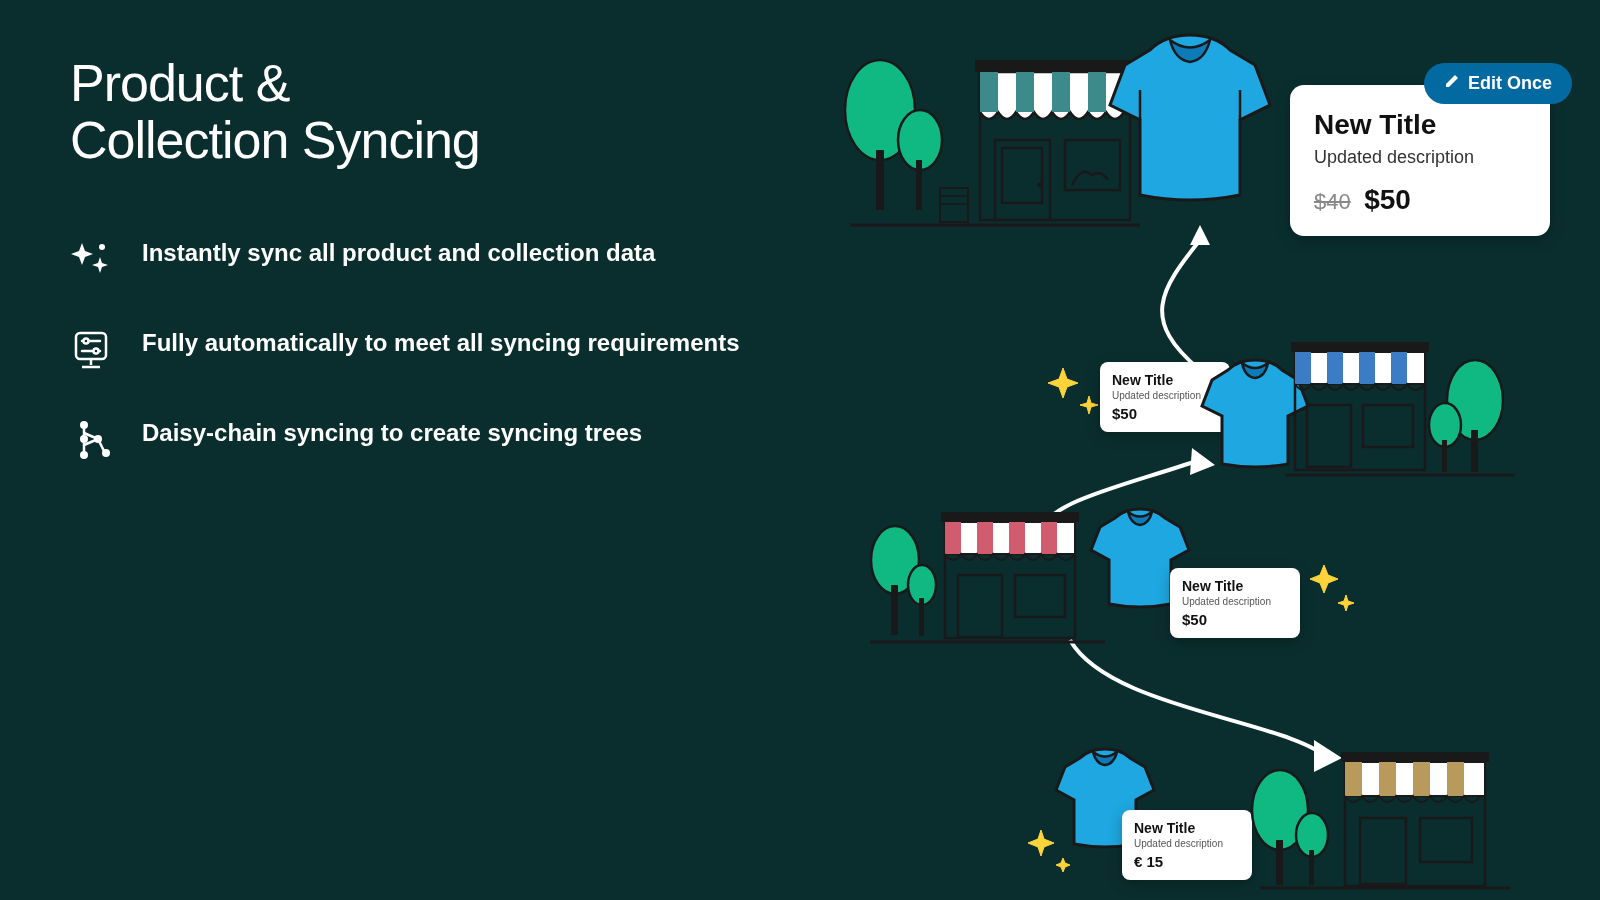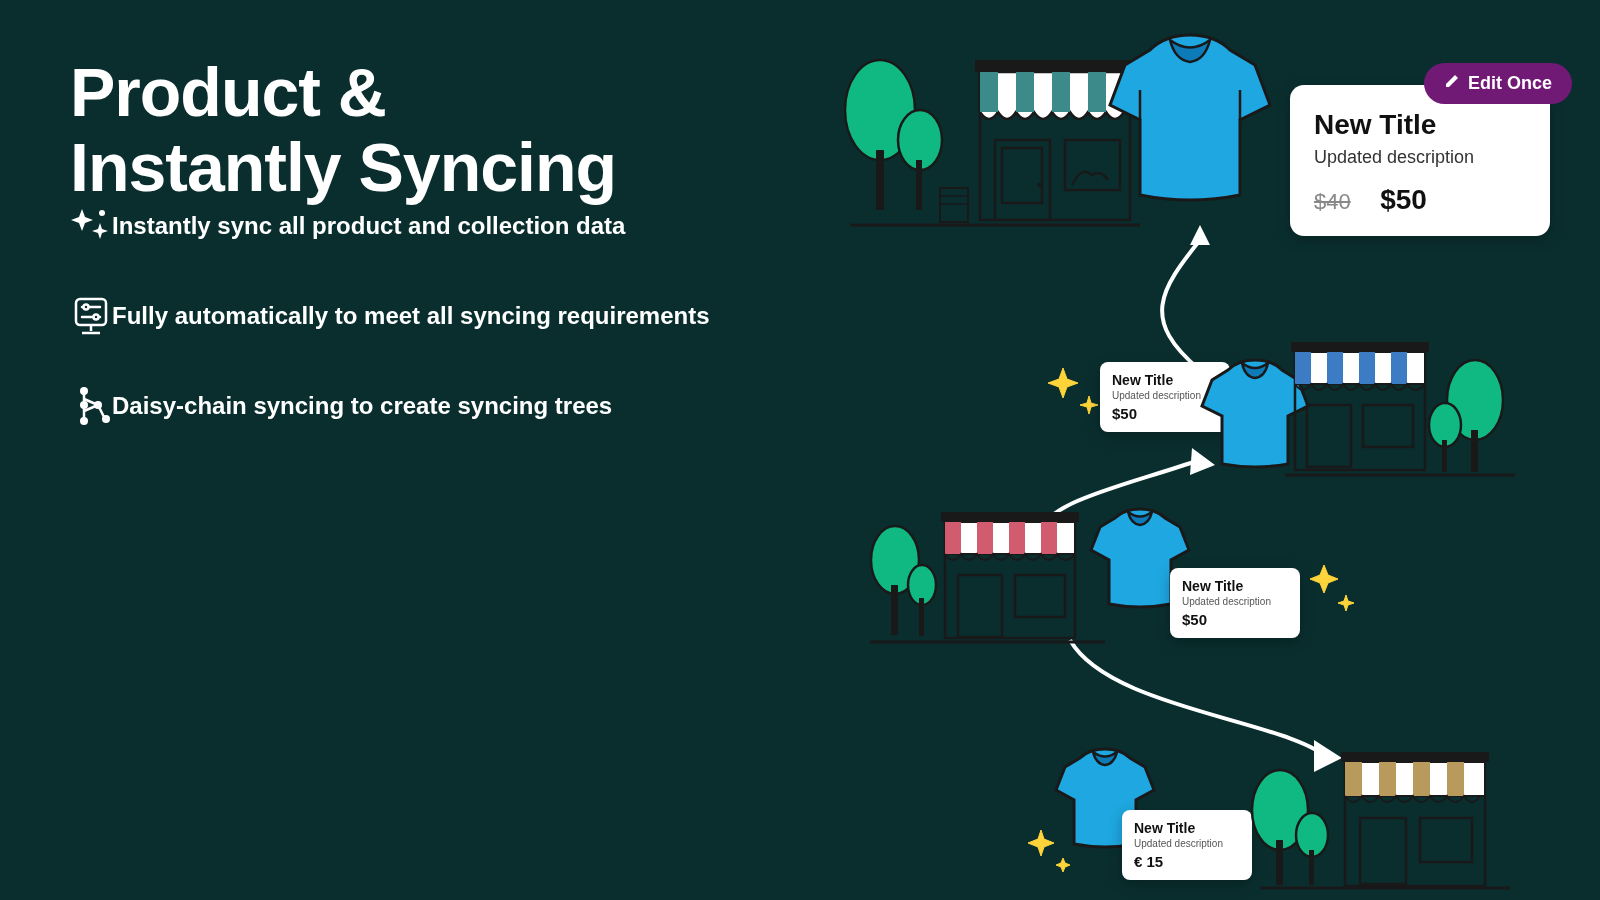--- a/index.html
+++ b/index.html
@@ -10,29 +10,31 @@
     color: #fff;
     position: relative;
   }
   .left-col {
     position: absolute;
     left: 70px;
     top: 55px;
     width: 700px;
   }
   .title {
-    font-size: 68px;
-    font-weight: 700;
+    font-size: 52px;
+    font-weight: 400;
     line-height: 1.1;
     letter-spacing: -1px;
+    margin-bottom: 70px;
   }
   .feature-list { list-style: none; }
   .feature-item {
     display: flex;
-    align-items: center;
+    align-items: flex-start;
+    gap: 30px;
     margin-bottom: 48px;
   }
   .feature-icon {
     width: 42px;
     height: 42px;
     flex-shrink: 0;
     display: flex;
     align-items: center;
     justify-content: center;
   }
@@ -62,26 +64,26 @@
     border-radius: 14px;
     padding: 16px 18px;
     box-shadow: 0 4px 14px rgba(0,0,0,.25);
   }
   .card-big {
     width: 260px;
     padding: 24px 24px 20px 24px;
   }
   .card-title-big { font-size: 28px; font-weight: 700; margin-bottom: 6px; }
   .card-desc-big { font-size: 18px; color: #333; margin-bottom: 16px; }
-  .old-price { font-size: 22px; color: #888; text-decoration: line-through; margin-right: 25px; }
+  .old-price { font-size: 22px; color: #888; text-decoration: line-through; margin-right: 9px; }
   .new-price { font-size: 28px; font-weight: 800; }
   .edit-badge {
     position: absolute;
     top: -22px; right: -22px;
-    background: #701a75;
+    background: #0369a1;
     color: #fff;
     border-radius: 999px;
     padding: 10px 20px;
     font-size: 18px;
     font-weight: 700;
     display: flex; align-items: flex-start; gap: 8px;
   }
   .card-small { width: 130px; padding: 10px 12px; border-radius: 8px; }
   .card-title-sm { font-size: 14px; font-weight: 700; }
   .card-desc-sm { font-size: 10px; color: #555; margin: 2px 0 4px; }
@@ -89,21 +91,21 @@
   .sparkle { fill: #ffd43b; stroke: #ffd43b; }
   .flow-path { fill: none; stroke: #fff; stroke-width: 4; }
   .arrow-head { fill: #fff; }
 </style>
 </head>
 <body>
 
 <div class="left-col">
   <h1 class="title">
     <span>Product &amp;</span><br>
-    <span>Instantly Syncing</span>
+    <span>Collection Syncing</span>
   </h1>
 
   <ul class="feature-list">
     <li class="feature-item">
       <span class="feature-icon">
         <svg width="42" height="42" viewBox="0 0 42 42">
             <g fill="#fff">
               <path d="M12 4 L15 12 L23 15 L15 18 L12 26 L9 18 L1 15 L9 12 Z"></path>
               <path d="M30 18 L32 24 L38 26 L32 28 L30 34 L28 28 L22 26 L28 24 Z"></path>
               <circle cx="32" cy="8" r="3"></circle>

